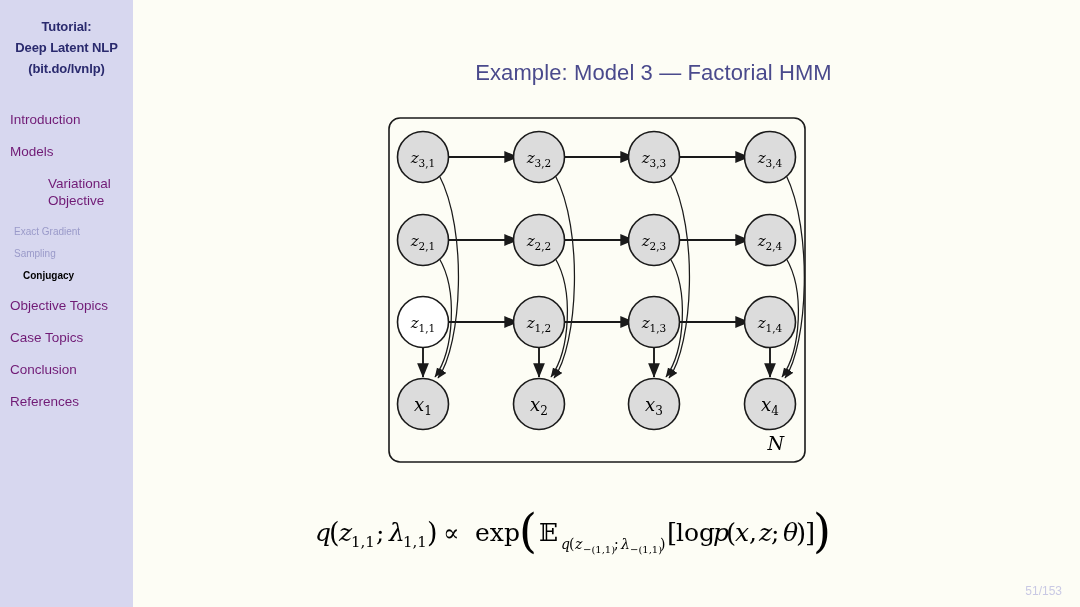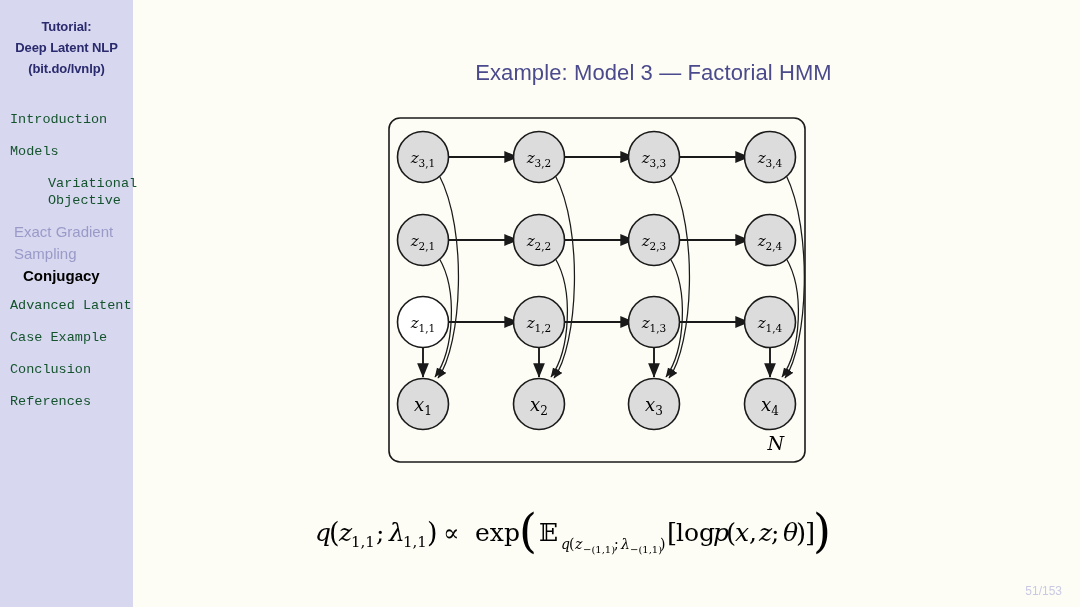--- a/index.html
+++ b/index.html
@@ -39,28 +39,27 @@
     color: #2a2a6e;
     letter-spacing: -0.1px;
   }
   .side-header div { white-space: nowrap; }
   .nav {
     margin-top: 32px;
   }
   .nav-section {
     font-size: 13.5px;
     line-height: 17px;
-    color: #14532d;
+    color: #701a75;
     padding: 0 0 0 10px;
     margin-bottom: 15px;
-    font-family: Liberation Mono, monospace;
   }
   .nav-section.two-line { margin-bottom: 15px; padding-left: 48px; }
   .nav-sub {
-    font-size: 15px;
+    font-size: 10px;
     line-height: 15px;
     color: #9a9ac9;
     padding-left: 14px;
     margin-bottom: 7px;
   }
   .nav-sub.active {
     color: #000000;
     font-weight: bold;
     padding-left: 23px;
   }
@@ -121,22 +120,22 @@
 
     <div class="nav">
       <div class="nav-section">Introduction</div>
       <div class="nav-section">Models</div>
       <div class="nav-section two-line">Variational<br>Objective</div>
 
       <div class="nav-sub">Exact Gradient</div>
       <div class="nav-sub">Sampling</div>
       <div class="nav-sub active">Conjugacy</div>
 
-      <div class="nav-section" style="margin-top:14px">Advanced Latent</div>
-      <div class="nav-section">Case Example</div>
+      <div class="nav-section" style="margin-top:14px">Objective Topics</div>
+      <div class="nav-section">Case Topics</div>
       <div class="nav-section">Conclusion</div>
       <div class="nav-section">References</div>
     </div>
   </div>
 
   <div class="title">Example: Model 3 — Factorial HMM</div>
 
   <div class="figure-wrap">
     <svg width="440" height="365" viewBox="0 0 440 365" xmlns="http://www.w3.org/2000/svg">
       <defs>

